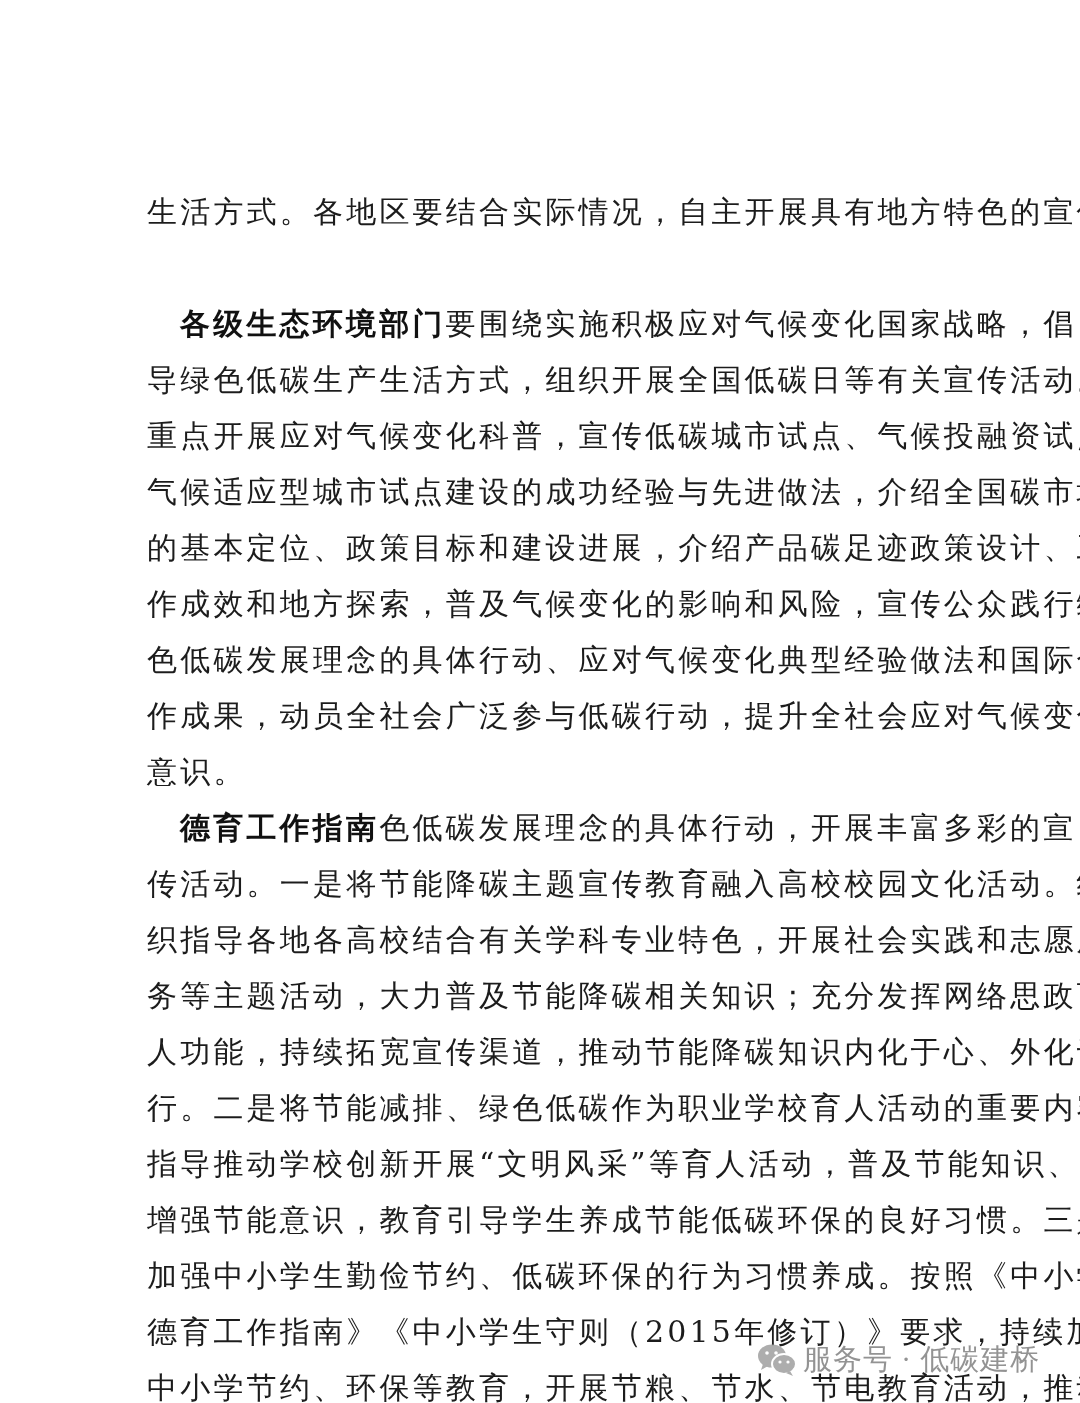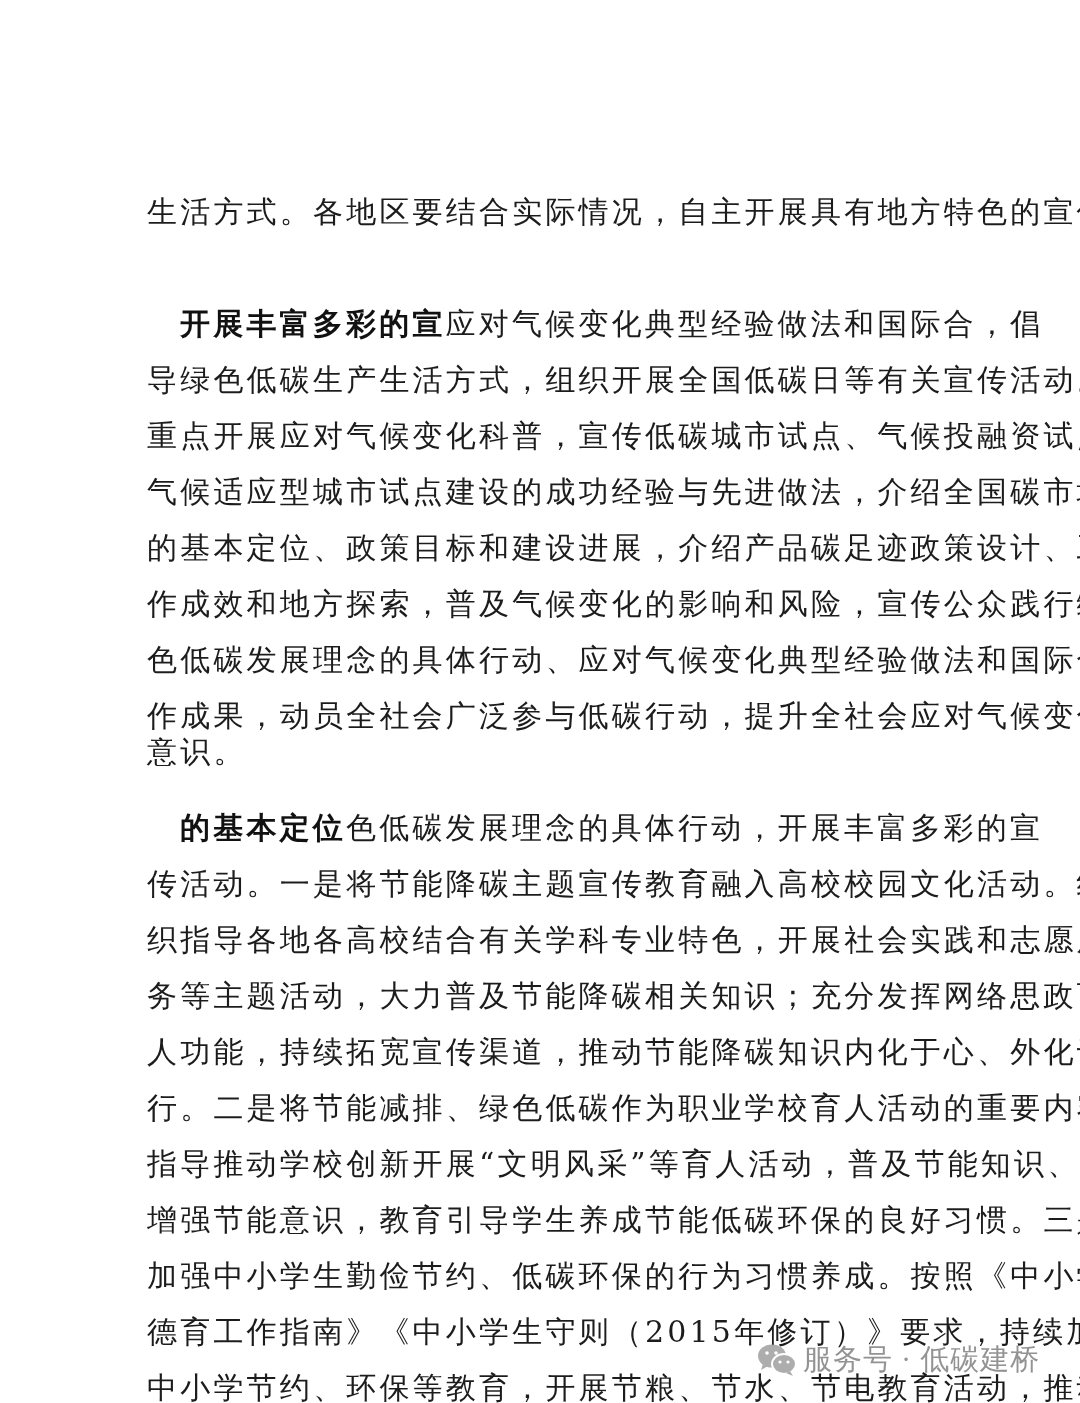--- a/index.html
+++ b/index.html
@@ -57,30 +57,30 @@
     height: 34px;
     position: relative;
   }
 </style>
 </head>
 <body>
 
 <div class="page">
 
   <div class="line" style="top:192px"><span>生活方式。各地区要结合实际情况，自主开展具有地方特色的宣传</span></div>
-  <div class="line indent" style="top:304px"><span class="lead">开展丰富多彩的宣</span><span>应对气候变化典型经验做法和国际合，倡</span></div>
+  <div class="line indent" style="top:304px"><span class="lead">各级生态环境部门</span><span>要围绕实施积极应对气候变化国家战略，倡</span></div>
   <div class="line" style="top:360px"><span>导绿色低碳生产生活方式，组织开展全国低碳日等有关宣传活动。</span></div>
   <div class="line" style="top:416px"><span>重点开展应对气候变化科普，宣传低碳城市试点、气候投融资试点、</span></div>
   <div class="line" style="top:472px"><span>气候适应型城市试点建设的成功经验与先进做法，介绍全国碳市场</span></div>
   <div class="line" style="top:528px"><span>的基本定位、政策目标和建设进展，介绍产品碳足迹政策设计、工</span></div>
   <div class="line" style="top:584px"><span>作成效和地方探索，普及气候变化的影响和风险，宣传公众践行绿</span></div>
   <div class="line" style="top:640px"><span>色低碳发展理念的具体行动、应对气候变化典型经验做法和国际合</span></div>
   <div class="line" style="top:696px"><span>作成果，动员全社会广泛参与低碳行动，提升全社会应对气候变化</span></div>
-  <div class="line" style="top:732px"><span>意识。</span></div>
-  <div class="line indent" style="top:808px"><span class="lead">的基本定位</span><span>色低碳发展理念的具体行动，开展丰富多彩的宣</span></div>
+  <div class="line" style="top:752px"><span>意识。</span></div>
+  <div class="line indent" style="top:808px"><span class="lead">德育工作指南</span><span>色低碳发展理念的具体行动，开展丰富多彩的宣</span></div>
   <div class="line" style="top:864px"><span>传活动。一是将节能降碳主题宣传教育融入高校校园文化活动。组</span></div>
   <div class="line" style="top:920px"><span>织指导各地各高校结合有关学科专业特色，开展社会实践和志愿服</span></div>
   <div class="line" style="top:976px"><span>务等主题活动，大力普及节能降碳相关知识；充分发挥网络思政育</span></div>
   <div class="line" style="top:1032px"><span>人功能，持续拓宽宣传渠道，推动节能降碳知识内化于心、外化于</span></div>
   <div class="line" style="top:1088px"><span>行。二是将节能减排、绿色低碳作为职业学校育人活动的重要内容，</span></div>
   <div class="line" style="top:1144px"><span>指导推动学校创新开展“文明风采”等育人活动，普及节能知识、</span></div>
   <div class="line" style="top:1200px"><span>增强节能意识，教育引导学生养成节能低碳环保的良好习惯。三是</span></div>
   <div class="line" style="top:1256px"><span>加强中小学生勤俭节约、低碳环保的行为习惯养成。按照《中小学</span></div>
   <div class="line" style="top:1312px"><span>德育工作指南》《中小学生守则（2015年修订）》要求，持续加强</span></div>
   <div class="line" style="top:1368px"><span>中小学节约、环保等教育，开展节粮、节水、节电教育活动，推动</span></div>

